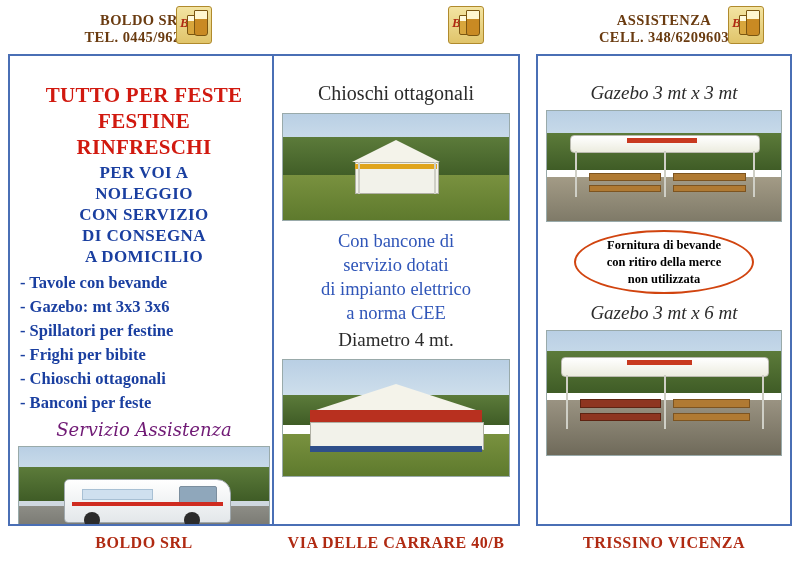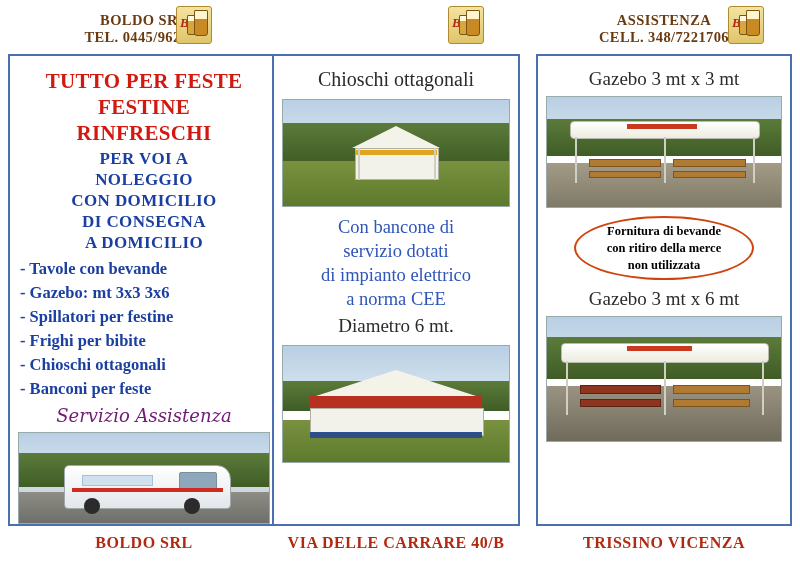--- a/index.html
+++ b/index.html
@@ -85,21 +85,21 @@
   
   .box {
     position: absolute;
     top: 54px;
     left: 0;
     right: 0;
     height: 472px;
     border: 2px solid #4a6fb5;
     box-sizing: border-box;
     background: #ffffff;
-    padding: 10px 8px;
+    padding: 24px 8px;
     overflow: hidden;
   }
   #col-right .box { border-color: #4a6fb5; }
 
   
   .col-footer {
     position: absolute;
     top: 534px;
     left: 0;
     right: 0;
@@ -220,21 +220,21 @@
   .mid-blue {
     text-align:center; color:#2f55b8; font-size:18.5px; line-height:24px;
     margin: 8px 0 4px;
   }
   .mid-dark {
     text-align:center; color:#2b2b2b; font-size:19px; margin: 2px 0 8px;
   }
 
   
   .right-title {
-    text-align:center; color:#2b2b2b; font-size:19px; margin:2px 0 6px;
+    text-align:center; color:#2b2b2b; font-size:19px; margin:2px 0 6px;font-style:italic;
   }
   .oval {
     position: relative;
     margin: 8px auto;
     width: 180px; height: 64px;
     border: 2px solid #d1440f;
     border-radius: 50%;
     color: #000000;
     font-weight: bold;
     font-size: 12.5px;
@@ -265,21 +265,21 @@
     <div class="box">
       <div class="headline">
         <div>TUTTO PER FESTE</div>
         <div>FESTINE</div>
         <div>RINFRESCHI</div>
       </div>
 
       <div class="sub-block">
         <div>PER VOI A</div>
         <div>NOLEGGIO</div>
-        <div>CON DOMICILIO</div>
+        <div>CON SERVIZIO</div>
         <div>DI CONSEGNA</div>
         <div>A DOMICILIO</div>
       </div>
 
       <div class="svc-list">
         <div>- Tavole con bevande</div>
         <div>- Gazebo: mt 3x3  3x6</div>
         <div>- Spillatori per festine</div>
         <div>- Frighi per bibite</div>
         <div>- Chioschi ottagonali</div>
@@ -330,41 +330,41 @@
         <span class="gz-leg" style="left:67%; top:48px; height:32px;"></span>
       </div>
 
       <div class="mid-blue">
         <div>Con bancone di</div>
         <div>servizio dotati</div>
         <div>di impianto elettrico</div>
         <div>a norma CEE</div>
       </div>
 
-      <div class="mid-dark">Diametro 6 mt.</div>
+      <div class="mid-dark">Diametro 4 mt.</div>
 
       <div class="photo" style="height:118px;">
         <span class="sky"></span>
         <span class="trees" style="top:30%; height:26%;"></span>
         <span class="grass" style="height:36%;"></span>
         <span class="gz-roof" style="left:50%; top:24px; margin-left:-80px; border-left-width:80px; border-right-width:80px; border-bottom-width:26px;"></span>
         <span class="gz-band" style="left:12%; top:50px; width:76%; height:12px; background:#b8301f;"></span>
         <span class="gz-counter" style="left:12%; top:62px; width:76%; height:26px;"></span>
         <span class="gz-band" style="left:12%; top:86px; width:76%; height:6px; background:#2f4f8a;"></span>
       </div>
     </div>
 
     <div class="col-footer">VIA DELLE CARRARE 40/B</div>
   </div>
 
   <div class="col" id="col-right">
 
     <div class="col-header">
       <span class="hdr-line">ASSISTENZA</span>
-      <span class="hdr-line">CELL. 348/7221706</span>
+      <span class="hdr-line">CELL. 348/6209603</span>
       <span class="logo" id="logo-right">
         <span class="mug-bg"></span>
         <span class="mug-b">B</span>
         <span class="mug-glass2"></span>
         <span class="mug-glass"></span>
       </span>
     </div>
 
     <div class="box">
       <div class="right-title">Gazebo 3 mt x 3 mt</div>

